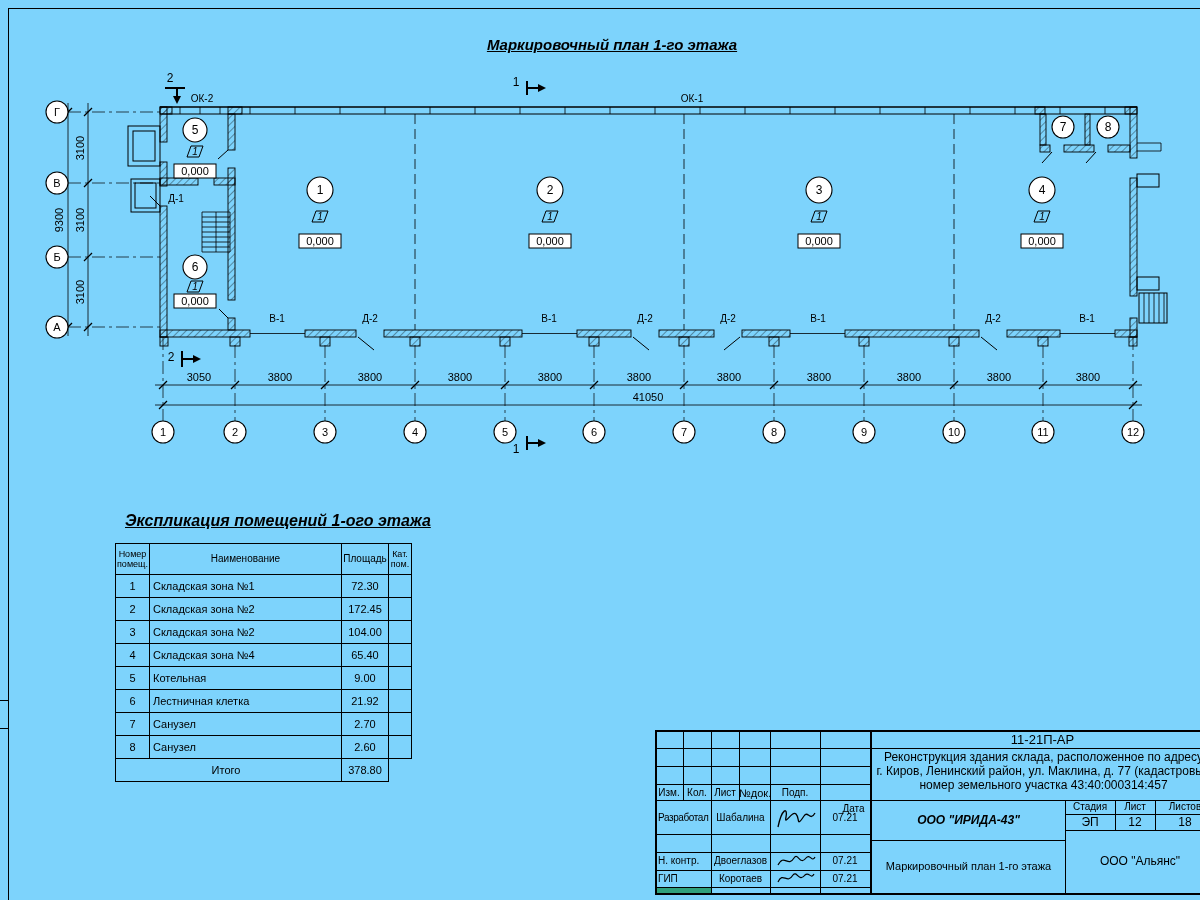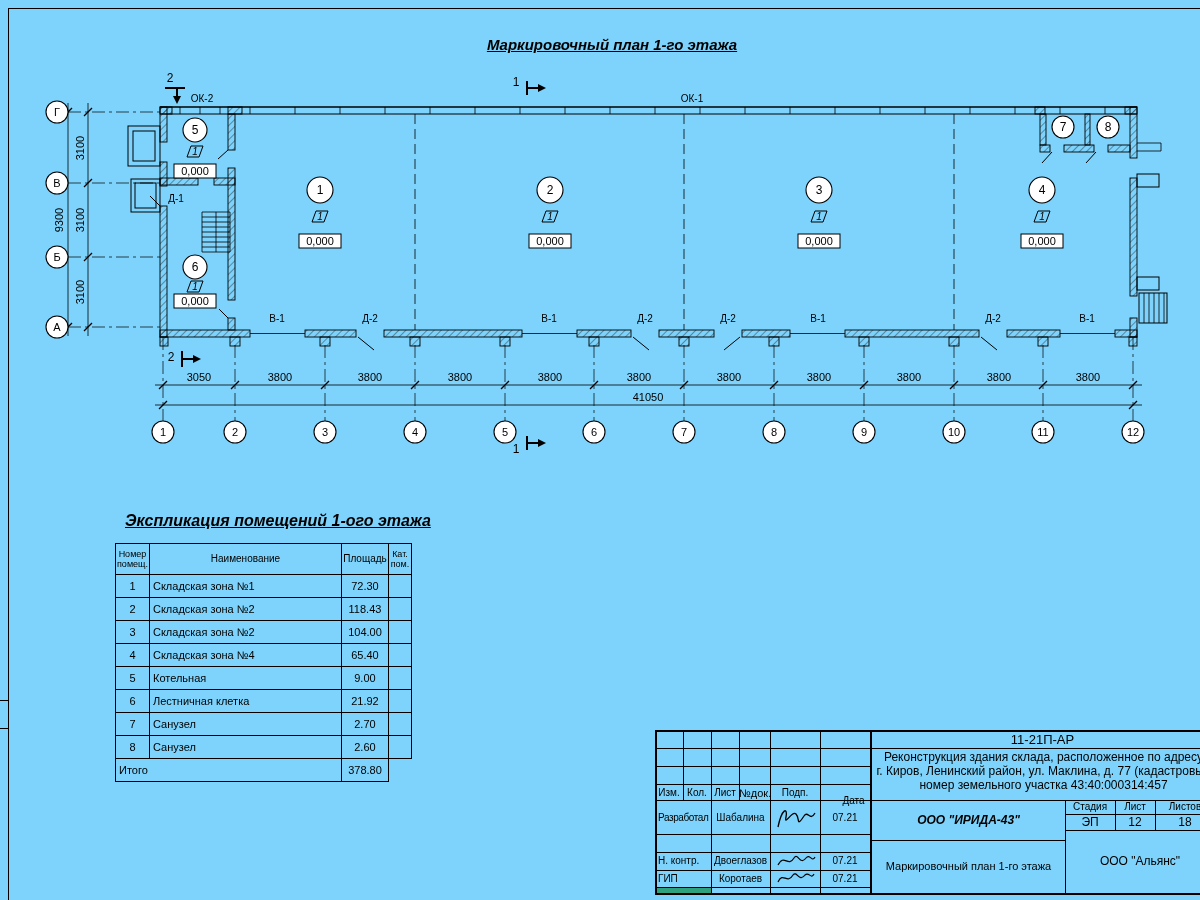--- a/index.html
+++ b/index.html
@@ -25,21 +25,21 @@
 
   
   .expl-title{position:absolute;left:125px;top:512px;font-size:16px;font-weight:bold;
         font-style:italic;text-decoration:underline;}
   .expl-table{position:absolute;left:115px;top:543px;border-collapse:collapse;table-layout:fixed;}
   .expl-table th,.expl-table td{border:1px solid #000;font-size:11px;padding:0 3px;height:22px;
         vertical-align:middle;overflow:hidden;}
   .expl-table th{font-weight:normal;font-size:10px;height:30px;text-align:center;padding:0 1px;line-height:1.15;}
   .hnum,.hcat{font-size:9px !important;}
   .c{text-align:center;}
-  .total-label{text-align:left;padding-right:8px !important;}
+  .total-label{text-align:center;padding-right:8px !important;}
   .nb{border:none !important;}
 
   
   .tb{position:absolute;left:655px;top:730px;width:560px;height:165px;}
   .tb .ln{position:absolute;background:#000;}
   .tbc{position:absolute;text-align:center;font-size:10px;white-space:nowrap;}
   .tbl{position:absolute;font-size:10px;white-space:nowrap;text-align:left;}
   .sig{position:absolute;}
   .tb-highlight{position:absolute;background:#2FA17C;}
 </style>
@@ -412,21 +412,21 @@
     <tbody>
       <tr>
           <td class="c">1</td>
           <td>Складская зона №1</td>
           <td class="c">72.30</td>
           <td></td>
         </tr>
       <tr>
           <td class="c">2</td>
           <td>Складская зона №2</td>
-          <td class="c">118.43</td>
+          <td class="c">172.45</td>
           <td></td>
         </tr>
       <tr>
           <td class="c">3</td>
           <td>Складская зона №2</td>
           <td class="c">104.00</td>
           <td></td>
         </tr>
       <tr>
           <td class="c">4</td>
@@ -498,21 +498,21 @@
     <div class="tbc" style="left:215px;top:2px;width:345px;height:16px;line-height:16px;font-size:13px">11-21П-АР</div>
     <div class="tbc" style="left:217px;top:20px;width:343px;height:14px;line-height:14px;font-size:12px">Реконструкция здания склада, расположенное по адресу</div>
     <div class="tbc" style="left:217px;top:34px;width:343px;height:14px;line-height:14px;font-size:12px">г. Киров, Ленинский район, ул. Маклина, д. 77 (кадастровый</div>
     <div class="tbc" style="left:217px;top:48px;width:343px;height:14px;line-height:14px;font-size:12px">номер земельного участка 43:40:000314:457</div>
 
     <div class="tbc" style="left:0;top:56px;width:28px;height:14px;line-height:14px">Изм.</div>
     <div class="tbc" style="left:28px;top:56px;width:28px;height:14px;line-height:14px">Кол.</div>
     <div class="tbc" style="left:56px;top:56px;width:28px;height:14px;line-height:14px">Лист</div>
     <div class="tbc" style="left:84px;top:56px;width:31px;height:14px;line-height:14px;font-size:11px">№док.</div>
     <div class="tbc" style="left:115px;top:56px;width:50px;height:14px;line-height:14px">Подп.</div>
-    <div class="tbc" style="left:165px;top:64px;width:67px;height:14px;line-height:14px">Дата</div>
+    <div class="tbc" style="left:165px;top:72px;width:67px;height:14px;line-height:14px">Дата</div>
 
     <div class="tbl" style="left:3px;top:72px;width:53px;height:32px;line-height:32px;letter-spacing:-0.4px">Разработал</div>
     <div class="tbc" style="left:57px;top:72px;width:57px;height:32px;line-height:32px">Шабалина</div>
     <svg class="sig" style="left:118px;top:74px" width="45" height="27" viewBox="0 0 45 27">
       <path d="M5 23 C9 4 15 3 13 13 C11 23 19 6 23 10 C27 14 23 24 31 12 C35 6 37 18 42 9" fill="none" stroke="#000" stroke-width="1.3"></path>
     </svg>
     <div class="tbc" style="left:166px;top:72px;width:48px;height:32px;line-height:32px">07.21</div>
 
     <div class="tbl" style="left:3px;top:122px;width:53px;height:18px;line-height:18px">Н. контр.</div>
     <div class="tbc" style="left:57px;top:122px;width:57px;height:18px;line-height:18px;font-size:10px">Двоеглазов</div>

